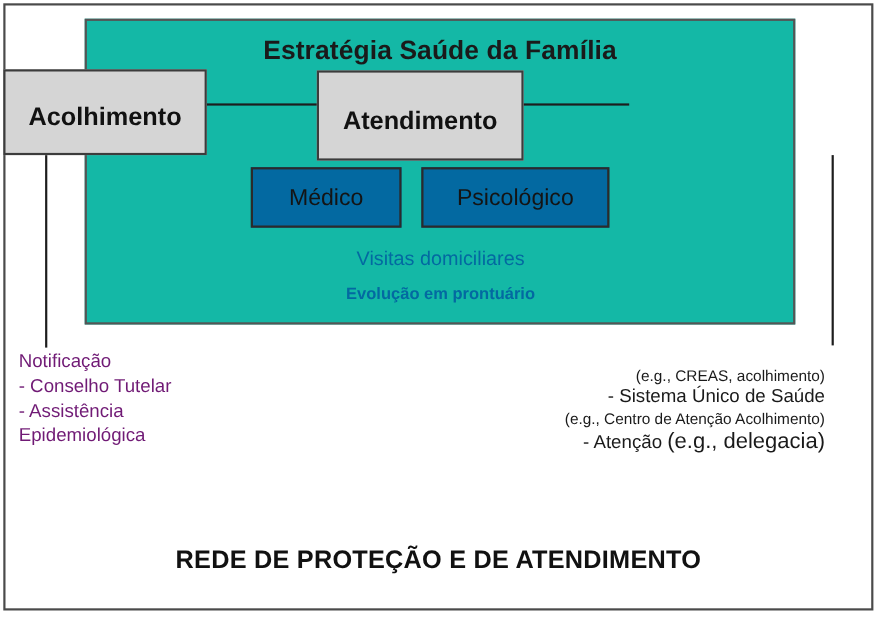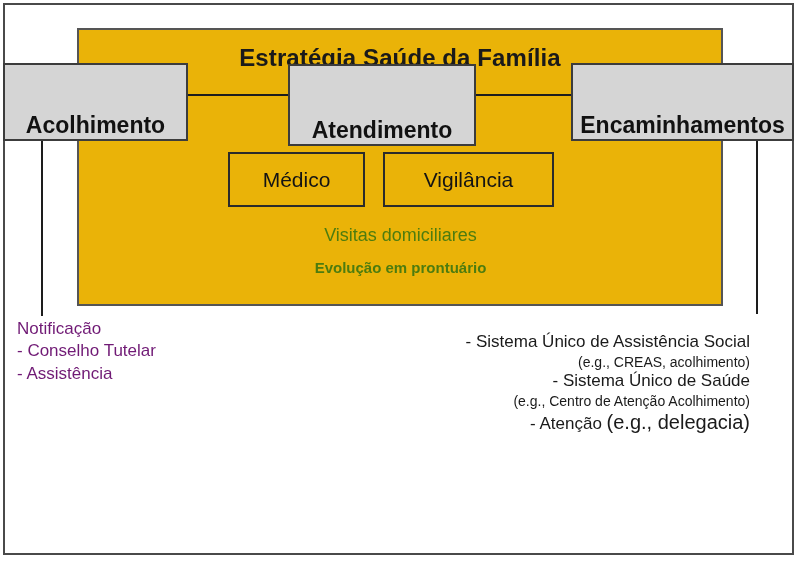--- a/index.html
+++ b/index.html
@@ -28,24 +28,24 @@
     height: 552px;
     border: 2px solid #4a4a4a;
     box-sizing: border-box;
     background: #ffffff;
   }
 
   
   .esf-panel {
     position: absolute;
     left: 77px;
-    top: 28px;
+    top: 17px;
     width: 646px;
     height: 278px;
-    background: #eab308;
+    background: #14b8a6;
     border: 2px solid #555555;
     box-sizing: border-box;
   }
   .esf-title {
     position: absolute;
     left: 0;
     top: 14px;
     width: 100%;
     text-align: center;
     font-size: 24px;
@@ -54,21 +54,21 @@
     letter-spacing: 0.1px;
   }
 
   
   .node-box {
     position: absolute;
     background: #d5d5d5;
     border: 2px solid #3c3c3c;
     box-sizing: border-box;
     display: flex;
-    align-items: flex-end;
+    align-items: center;
     justify-content: center;
   }
   .node-box .node-label {
     font-size: 23px;
     font-weight: bold;
     color: #111111;
     padding-top: 8px;
     white-space: nowrap;
   }
 
@@ -105,40 +105,40 @@
     position: absolute;
     width: 0;
     border-left: 2px solid #1d1d1d;
   }
   .drop-left  { left: 41px;  top: 141px; height: 175px; }
   .drop-right { left: 756px; top: 141px; height: 173px; }
 
   
   .sub-box {
     position: absolute;
-    background: #eab308;
+    background: #0369a1;
     border: 2px solid #2b2b2b;
     box-sizing: border-box;
     display: flex;
     align-items: center;
     justify-content: center;
   }
   .sub-box .sub-label {
     font-size: 21px;
     color: #141414;
     white-space: nowrap;
   }
   .box-medico      { left: 228px; top: 152px; width: 137px; height: 55px; }
   .box-psicologico { left: 383px; top: 152px; width: 171px; height: 55px; }
 
   
   .panel-text {
     position: absolute;
     text-align: center;
-    color: #4d7c0f;
+    color: #0369a1;
     white-space: nowrap;
   }
   .txt-visitas {
     left: 178px;
     top: 225px;
     width: 445px;
     font-size: 18px;
   }
   .txt-evolucao {
     left: 178px;
@@ -220,45 +220,43 @@
   <div class="v-drop drop-right"></div>
 
   <div class="node-box box-acolhimento">
     <span class="node-label">Acolhimento</span>
   </div>
 
   <div class="node-box box-atendimento">
     <span class="node-label">Atendimento</span>
   </div>
 
-  <div class="node-box box-encaminhamentos">
-    <span class="node-label">Encaminhamentos</span>
-  </div>
 
   <div class="sub-box box-medico">
     <span class="sub-label">Médico</span>
   </div>
 
   <div class="sub-box box-psicologico">
-    <span class="sub-label">Vigilância</span>
+    <span class="sub-label">Psicológico</span>
   </div>
 
   <div class="panel-text txt-visitas">Visitas domiciliares</div>
   <div class="panel-text txt-evolucao">Evolução em prontuário</div>
 
   <div class="net-left">
     <div>Notificação</div>
     <div>- Conselho Tutelar</div>
     <div>- Assistência</div>
+    <div>Epidemiológica</div>
   </div>
 
   <div class="net-right">
-    <div class="maj">- Sistema Único de Assistência Social</div>
     <div class="min">(e.g., CREAS, acolhimento)</div>
     <div class="maj">- Sistema Único de Saúde</div>
     <div class="min">(e.g., Centro de Atenção Acolhimento)</div>
     <div class="mixed">
       <span>- Atenção </span><span class="small">(e.g., delegacia)</span>
     </div>
   </div>
 
+  <div class="bottom-caption">REDE DE PROTEÇÃO E DE ATENDIMENTO</div>
 
 </div>
 
 </body></html>

